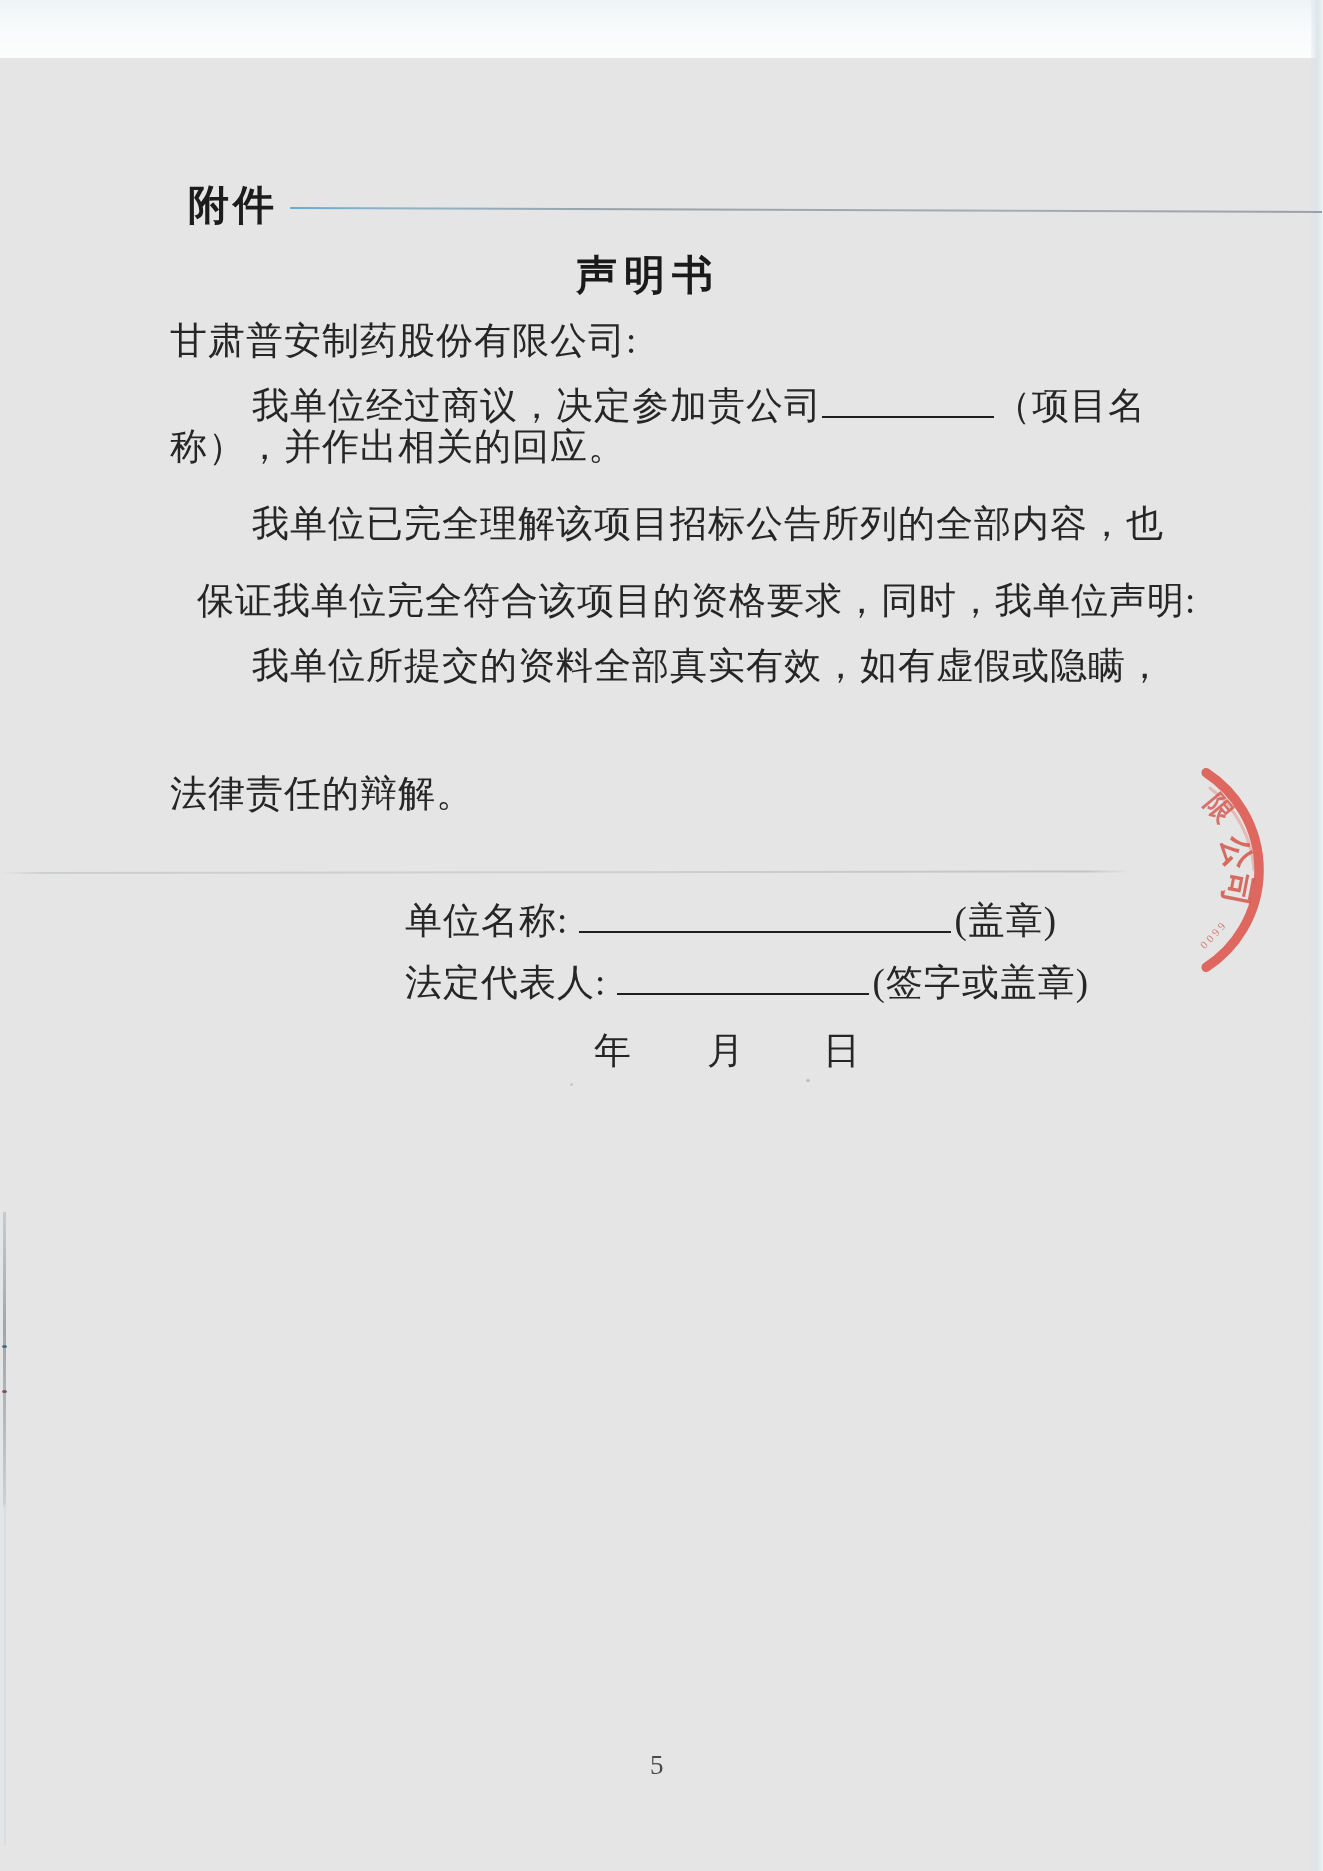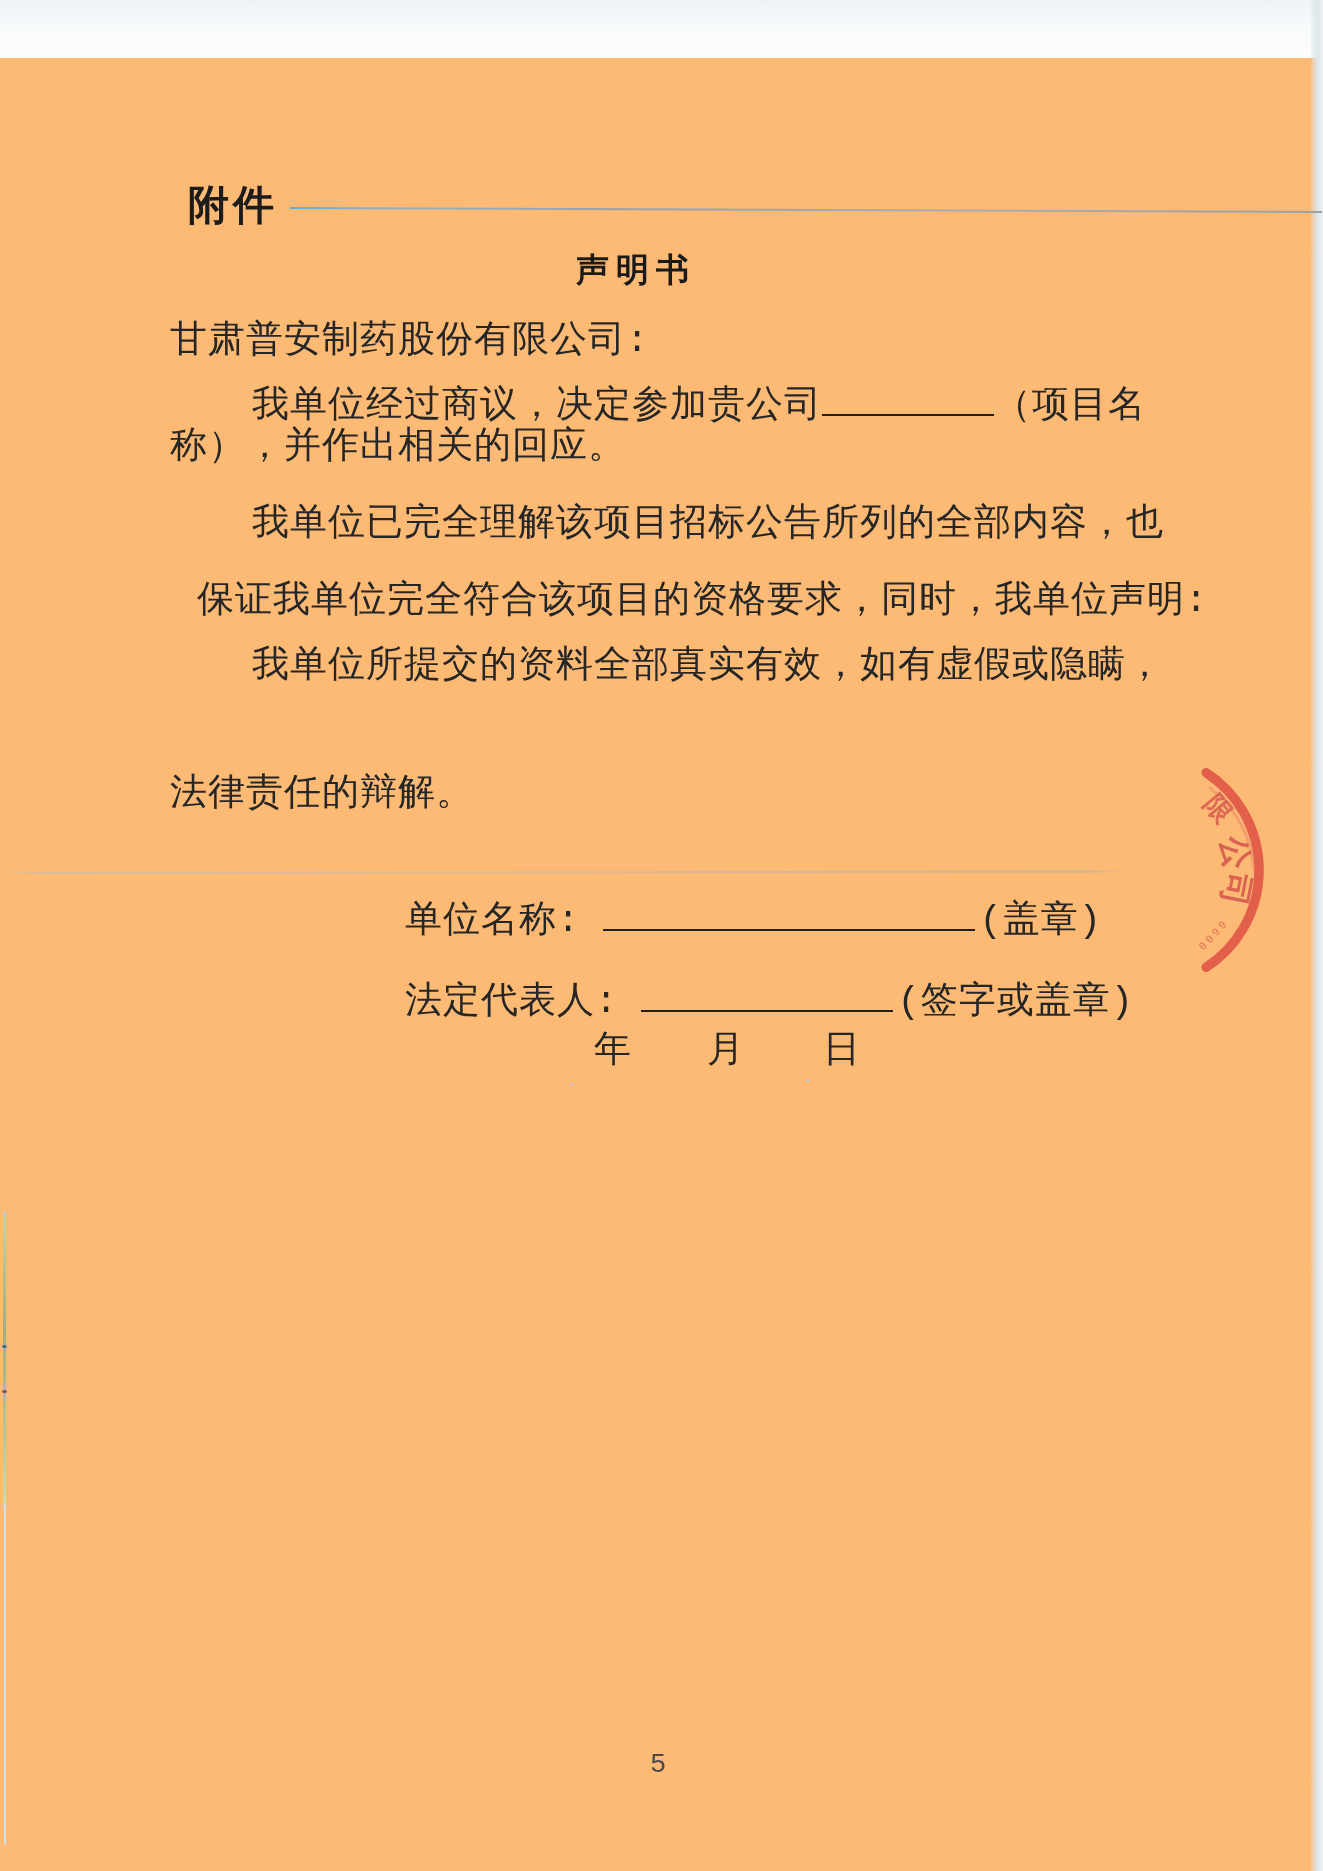--- a/index.html
+++ b/index.html
@@ -1,41 +1,41 @@
 <!DOCTYPE html>
 <html><head>
 <meta charset="utf-8">
 <style>
   html,body{margin:0;padding:0;background:#ffffff;}
   .page{
     position:relative;
     width:1323px;height:1871px;
-    background:#fdba74;
+    background:#e5e5e5;
     overflow:hidden;
-    font-family:Liberation Mono, monospace;
+    font-family:Liberation Serif, serif;
     color:#222;
   }
   
   .top-band{position:absolute;left:0;top:0;width:1323px;height:58px;
     background:linear-gradient(180deg,#eef4f6 0%,#f7fafb 45%,#fdfdfd 100%);}
   .right-band{position:absolute;right:0;top:0;width:12px;height:1871px;
     background:linear-gradient(90deg,rgba(214,225,231,.25) 0%,#dde6ea 55%,#eef3f5 100%);}
   .left-artifact{position:absolute;left:3px;top:1212px;width:3px;height:295px;
     background:linear-gradient(180deg,#c6cbcf 0%,#9fa6ab 40%,#b7bcc0 75%,#ced3d6 100%);}
   .left-artifact-faint{position:absolute;left:4px;top:1505px;width:2px;height:340px;background:#d9dde0;}
   .speck{position:absolute;border-radius:50%;}
   .fold-line{position:absolute;left:0;top:872px;width:1130px;height:2px;
     transform:rotate(-0.08deg);transform-origin:left center;
     background:linear-gradient(90deg,rgba(188,193,196,0) 0%,rgba(183,188,191,.55) 4%,rgba(178,184,188,.45) 55%,rgba(168,174,178,.6) 96%,rgba(178,184,188,0) 100%);}
   .attach-rule{position:absolute;left:290px;top:207px;width:1032px;height:1.6px;
     transform:rotate(0.22deg);transform-origin:left center;
     background:linear-gradient(90deg,#66abd3 0%,#8fb3c5 10%,#9aa2a8 32%,#a6acb1 70%,#9aa1a7 100%);}
   
   .attachment{position:absolute;left:188px;top:178px;font-size:41px;font-weight:700;letter-spacing:4px;color:#1c1c1c;}
-  .title{position:absolute;left:576px;top:248px;font-size:33px;font-weight:700;letter-spacing:7px;color:#1a1a1a;text-align:center;}
+  .title{position:absolute;left:576px;top:248px;font-size:41px;font-weight:700;letter-spacing:7px;color:#1a1a1a;text-align:center;}
   .line{position:absolute;font-size:37px;line-height:46px;letter-spacing:1px;white-space:nowrap;color:#262626;}
   .blank{display:inline-block;border-bottom:2.5px solid #1f1f1f;}
   .blank-proj{width:172px;}
   .blank-org{width:372px;}
   .blank-rep{width:252px;}
   .sig-note{margin-left:4px;}
   .date-gap1{display:inline-block;width:75px;}
   .date-gap2{display:inline-block;width:78px;}
   .page-number{position:absolute;left:650px;top:1750px;font-size:27px;color:#4a4a4a;letter-spacing:1px;}
   .stamp-svg{position:absolute;left:1180px;top:748px;overflow:visible;}
@@ -69,21 +69,21 @@
   <div class="line" style="left:252px;top:501px;">我单位已完全理解该项目招标公告所列的全部内容，也</div>
   <div class="line" style="left:170px;top:578px;margin-left:27px;">保证我单位完全符合该项目的资格要求，同时，我单位声明:</div>
 
   <div class="line" style="left:252px;top:643px;">我单位所提交的资料全部真实有效，如有虚假或隐瞒，</div>
   <div class="line" style="left:170px;top:771px;">法律责任的辩解。</div>
 
   <div class="line" style="left:405px;top:898px;">
     <span>单位名称:</span>
     <span class="blank blank-org"></span><span class="sig-note">(盖章)</span>
   </div>
-  <div class="line" style="left:405px;top:960px;margin-top:19px;">
+  <div class="line" style="left:405px;top:960px;">
     <span>法定代表人:</span>
     <span class="blank blank-rep"></span><span class="sig-note">(签字或盖章)</span>
   </div>
   <div class="line" style="left:594px;top:1028px;">
     <span>年</span><span class="date-gap1"></span><span>月</span><span class="date-gap2"></span><span>日</span>
   </div>
 
   <svg class="stamp-svg" width="120" height="250" viewBox="0 0 120 250">
     <path d="M 26.2 24.7 A 116 116 0 0 1 26.2 219.3" fill="none" stroke="#dc4b41" stroke-width="9.5" stroke-linecap="round" opacity="0.82"></path>
     <path d="M 30 40 A 112 112 0 0 1 74 122" fill="none" stroke="#e2695f" stroke-width="3" stroke-linecap="round" opacity="0.35"></path>

